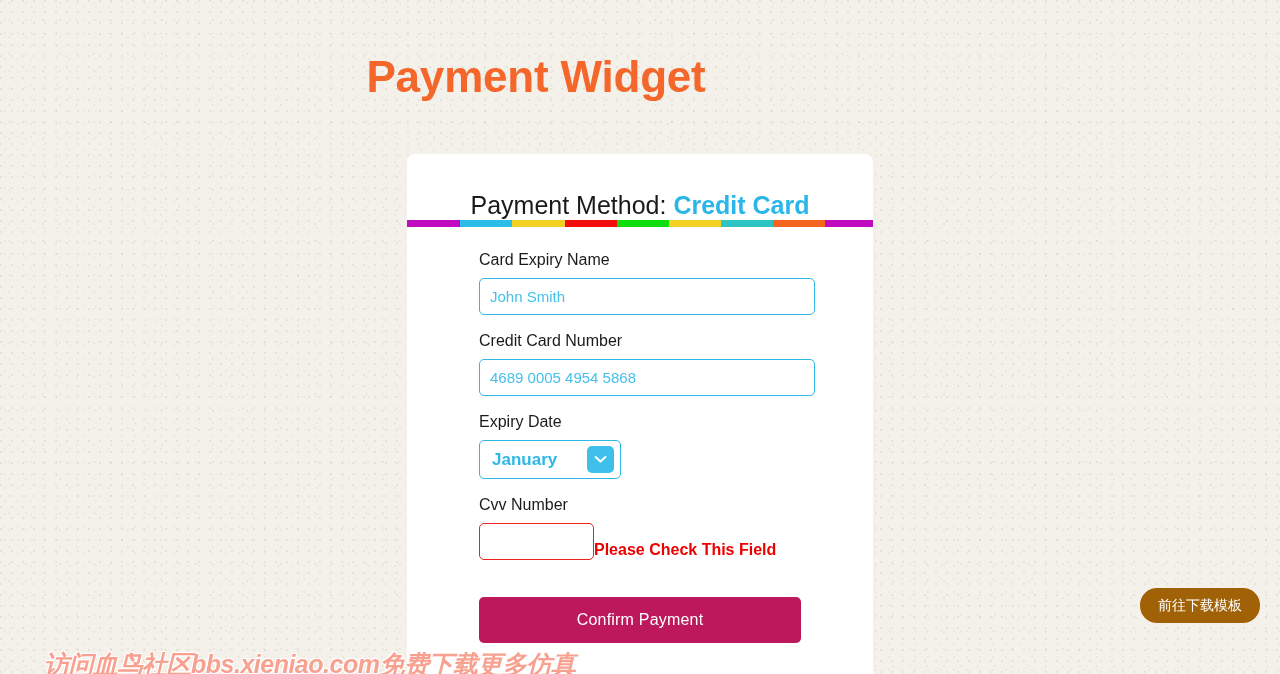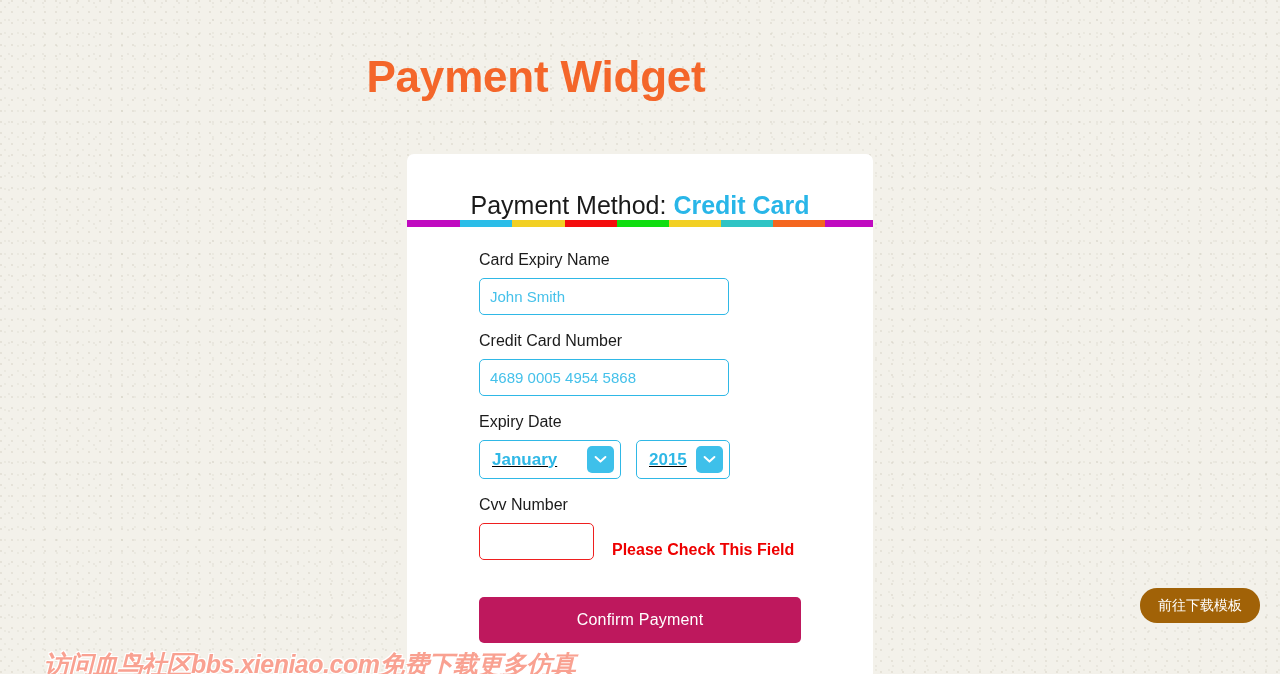--- a/index.html
+++ b/index.html
@@ -94,21 +94,21 @@
 
   .field-label {
     font-size: 16px;
     color: #1b1b1b;
     line-height: 22px;
     margin-bottom: 7px;
   }
 
   .text-input {
     display: block;
-    width: 250px;
+    width: 336px;
     height: 37px;
     border: 1px solid #2fb8e6;
     border-radius: 5px;
     padding: 0 10px;
     font-family: "Liberation Sans", sans-serif;
     font-size: 15px;
     color: #45c1ea;
     background: #ffffff;
     outline: none;
     margin-bottom: 15px;
@@ -121,21 +121,20 @@
     border: 1px solid #ef1f1f;
     color: #333;
   }
 
   
   .select-row {
     display: flex;
     align-items: center;
     gap: 15px;
     margin-bottom: 15px;
-    text-decoration: underline;
   }
 
   .select-box {
     display: flex;
     align-items: center;
     border: 1px solid #2fb8e6;
     border-radius: 5px;
     height: 39px;
     padding: 0 6px 0 12px;
     background: #ffffff;
@@ -167,21 +166,20 @@
   
   .cvv-row {
     display: flex;
     align-items: center;
   }
 
   .error-text {
     color: #ee0000;
     font-size: 16px;
     font-weight: bold;
-    margin-left: 18px;
     white-space: nowrap;
     line-height: 37px;
   }
 
   
   .confirm-btn {
     display: block;
     margin: 22px auto 0 auto;
     width: 322px;
     height: 46px;
@@ -273,28 +271,20 @@
 
         <div class="select-box month">
           <span class="select-value">January</span>
           <span class="chevron-btn">
             <svg width="13" height="9" viewBox="0 0 13 9" aria-hidden="true">
               <path d="M1.6 2 L6.5 6.6 L11.4 2" fill="none" stroke="#ffffff" stroke-width="2" stroke-linecap="round" stroke-linejoin="round"></path>
             </svg>
           </span>
         </div>
 
-        <div class="select-box year">
-          <span class="select-value">2015</span>
-          <span class="chevron-btn">
-            <svg width="13" height="9" viewBox="0 0 13 9" aria-hidden="true">
-              <path d="M1.6 2 L6.5 6.6 L11.4 2" fill="none" stroke="#ffffff" stroke-width="2" stroke-linecap="round" stroke-linejoin="round"></path>
-            </svg>
-          </span>
-        </div>
 
       </div>
 
       <div class="field-label">Cvv Number</div>
       <div class="cvv-row">
         <input class="text-input error" type="text" style="">
         <span class="error-text">Please Check This Field</span>
       </div>
 
       <button class="confirm-btn">Confirm Payment</button>

